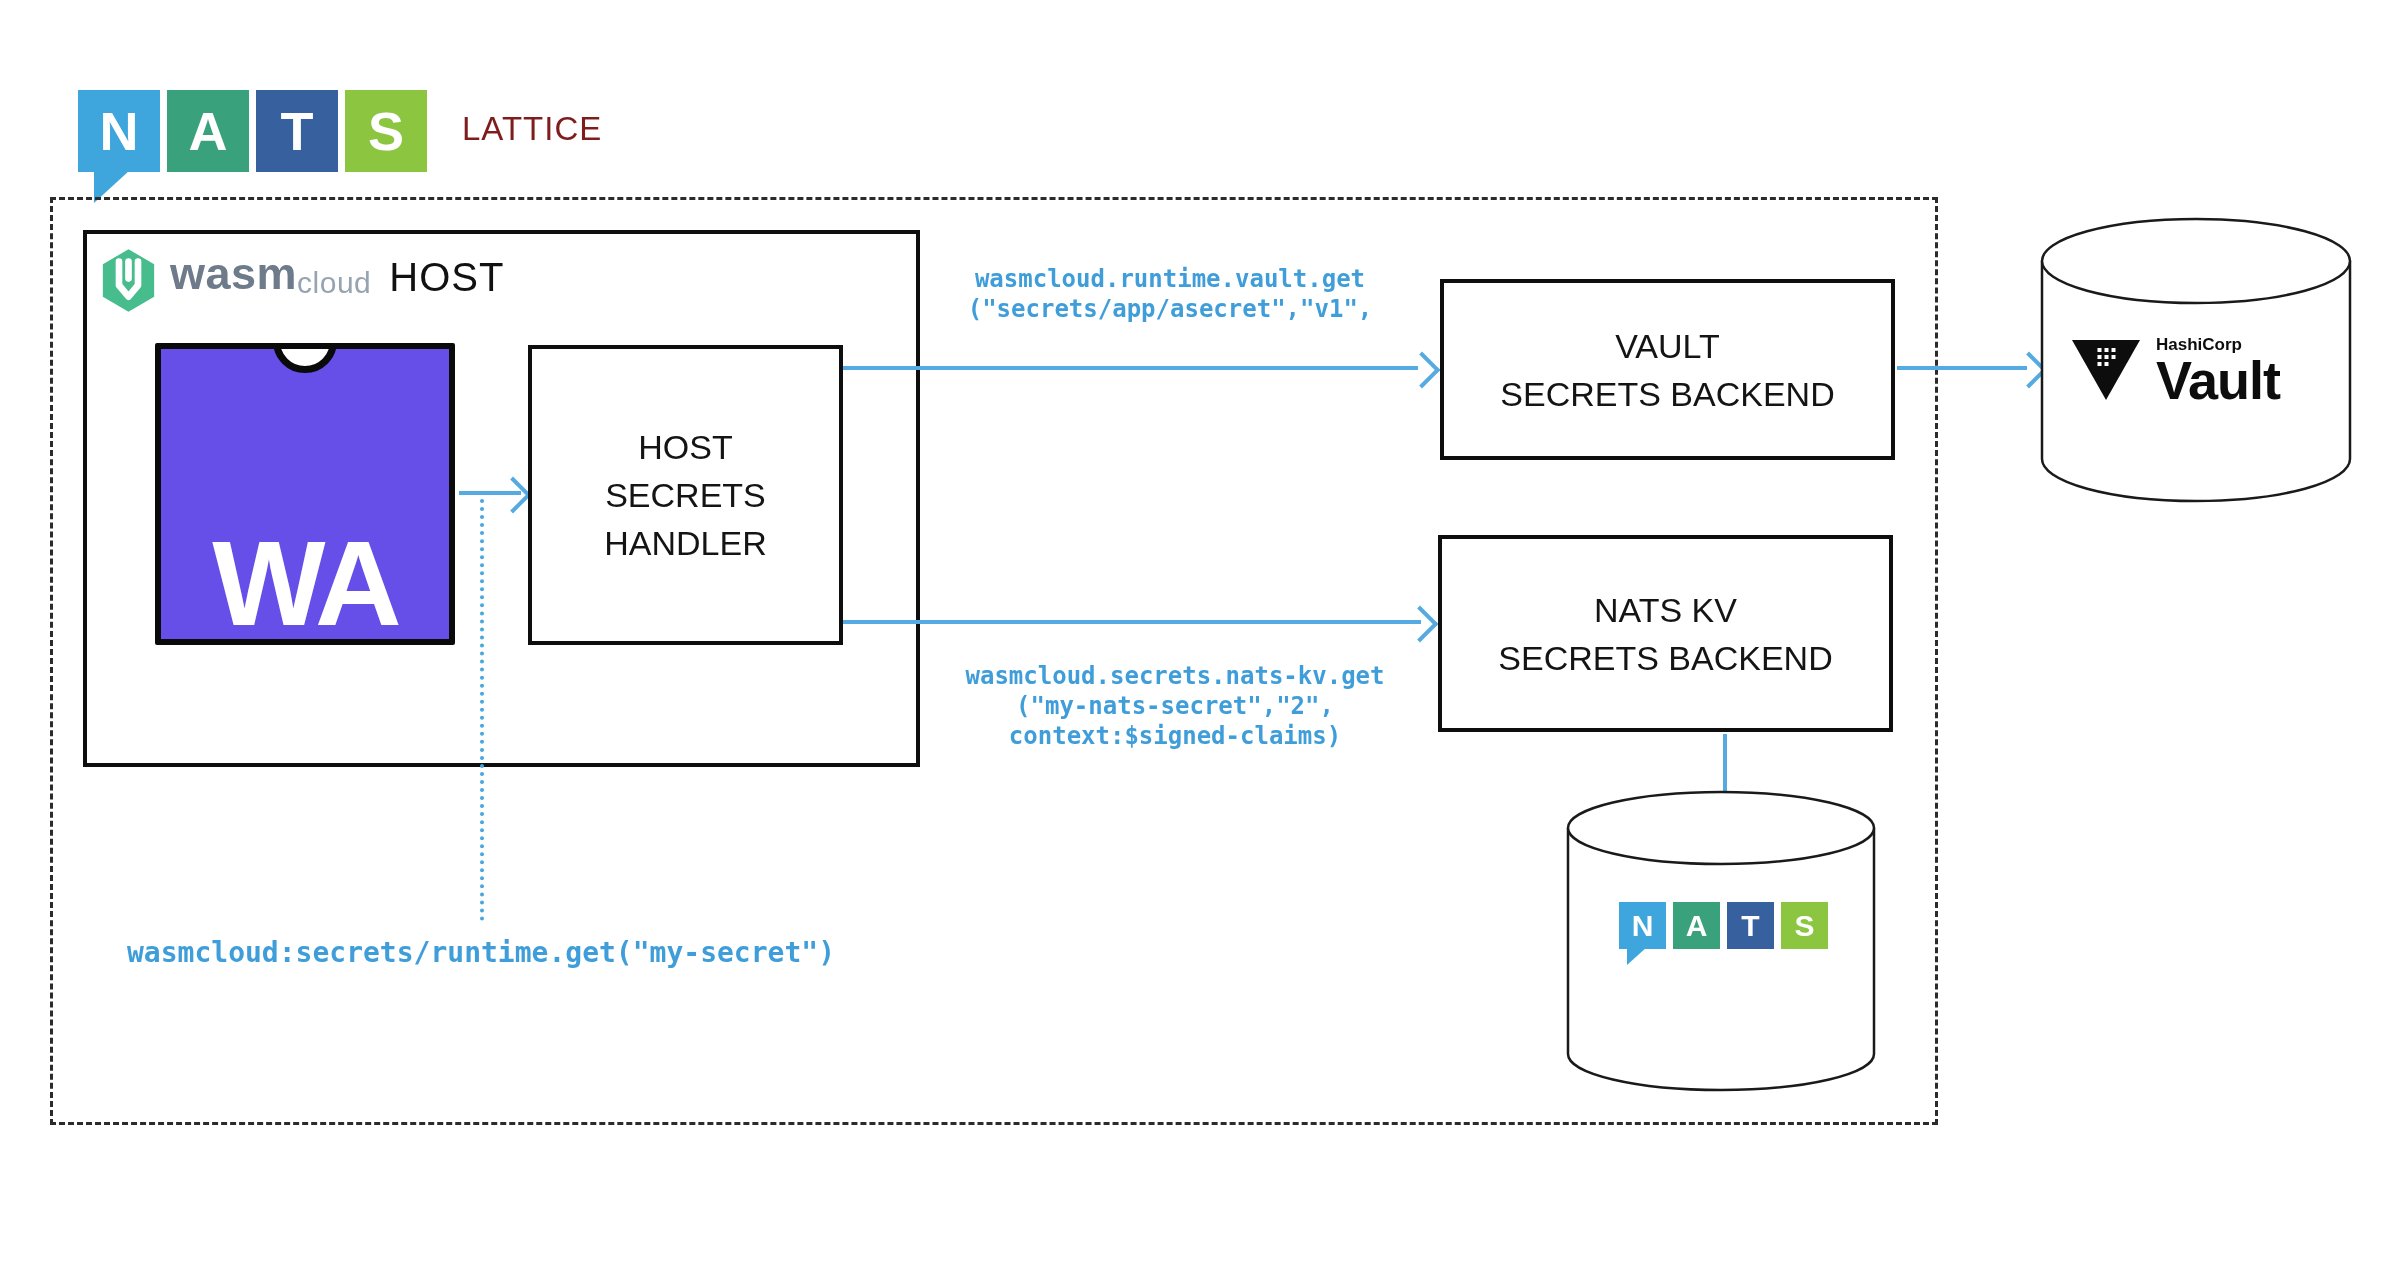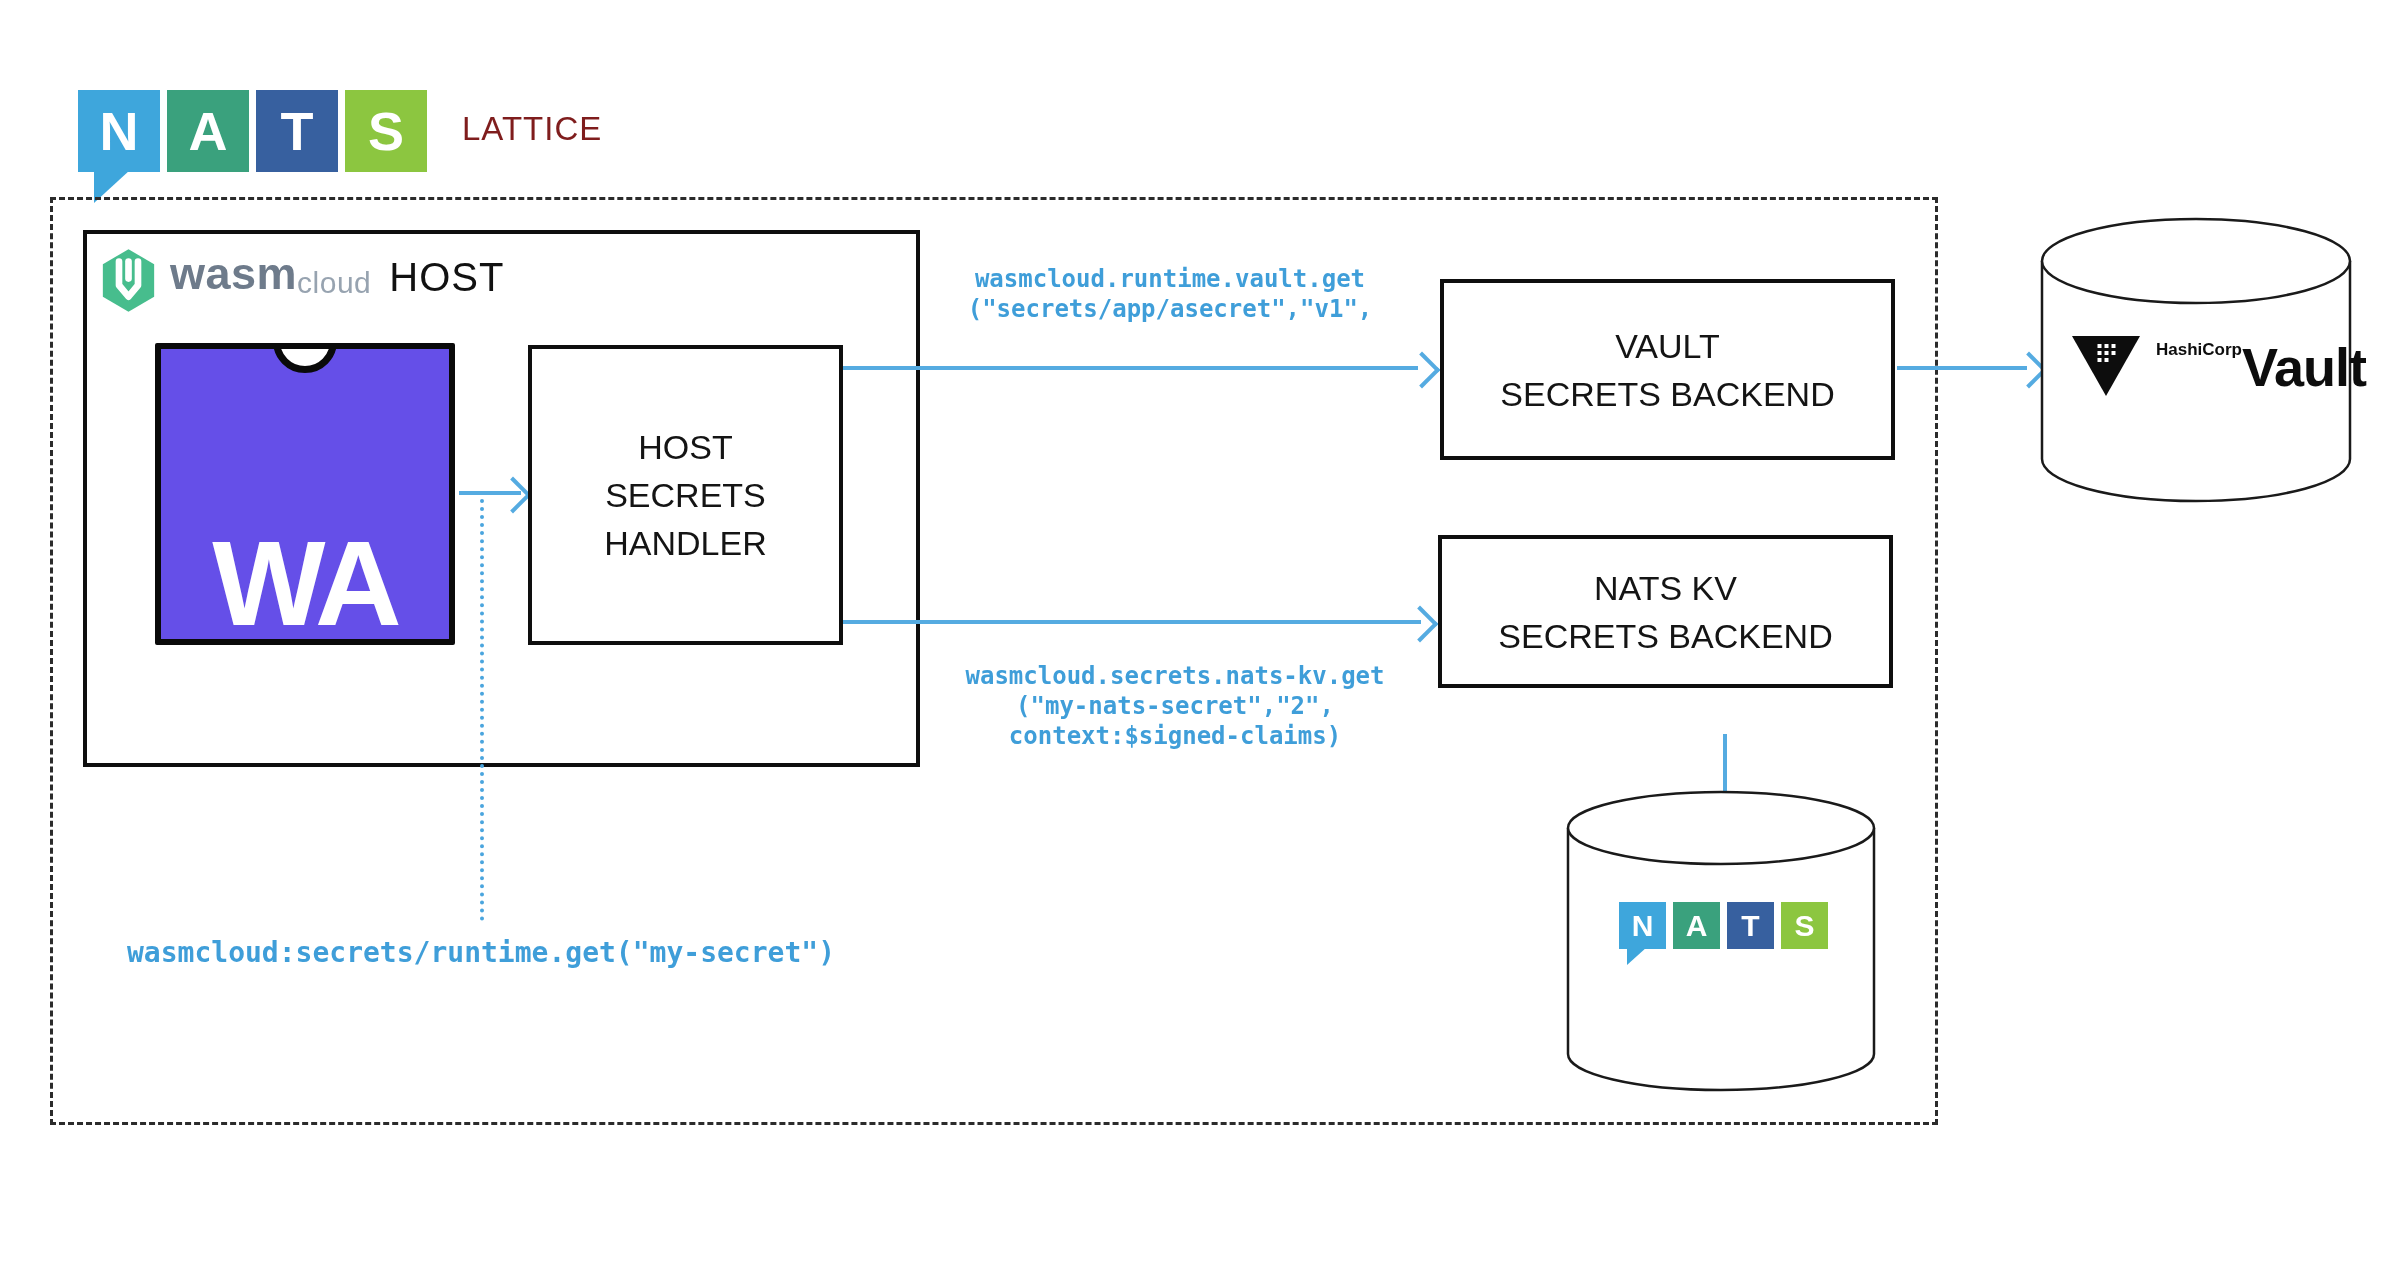--- a/index.html
+++ b/index.html
@@ -53,21 +53,21 @@
   .chev-right{transform:rotate(45deg);}
   .chev-down{transform:rotate(135deg);}
 
   
   .code{position:absolute;font-family:"DejaVu Sans Mono",monospace;font-weight:700;color:#3f9ed9;}
   .code-block{width:470px;font-size:24px;line-height:30px;text-align:center;}
 
   
   .cyl{position:absolute;}
   .vault-logo-row{position:absolute;left:2072px;top:336px;display:flex;align-items:center;gap:16px;}
-  .vault-wordmark{display:flex;flex-direction:row;}
+  .vault-wordmark{display:flex;flex-direction:column;}
   .vault-brand{font-size:17px;font-weight:700;color:#0d0d0d;line-height:18px;}
   .vault-product{font-size:54px;font-weight:700;color:#0d0d0d;line-height:52px;letter-spacing:-1px;}
   .kv-label{position:absolute;left:1563px;top:972px;width:316px;text-align:center;
             font-size:46px;color:#1a1a1a;}
 </style>
 </head>
 <body>
 
 <div class="canvas">
 
@@ -164,21 +164,21 @@
   </div>
 
   <div class="hline" style="left:843px;top:620px;width:578px;"></div>
   <div class="chev chev-right" style="left:1407px;top:611px;"></div>
   <div class="code code-block" style="left:940px;top:661px;">
     <div>wasmcloud.secrets.nats-kv.get</div>
     <div>("my-nats-secret","2",</div>
     <div>context:$signed-claims)</div>
   </div>
 
-  <div class="box" style="left:1438px;top:535px;width:455px;height:153px;">
+  <div class="box" style="left:1438px;top:535px;width:455px;height:197px;">
     <div class="label">
       <div>NATS KV</div>
       <div>SECRETS BACKEND</div>
     </div>
   </div>
 
   <div class="vline" style="left:1723px;top:734px;height:80px;"></div>
   <div class="chev chev-down" style="left:1714px;top:797px;"></div>
 
   <svg class="cyl" style="left:1563px;top:788px;" width="316" height="306" viewBox="0 0 316 306">

